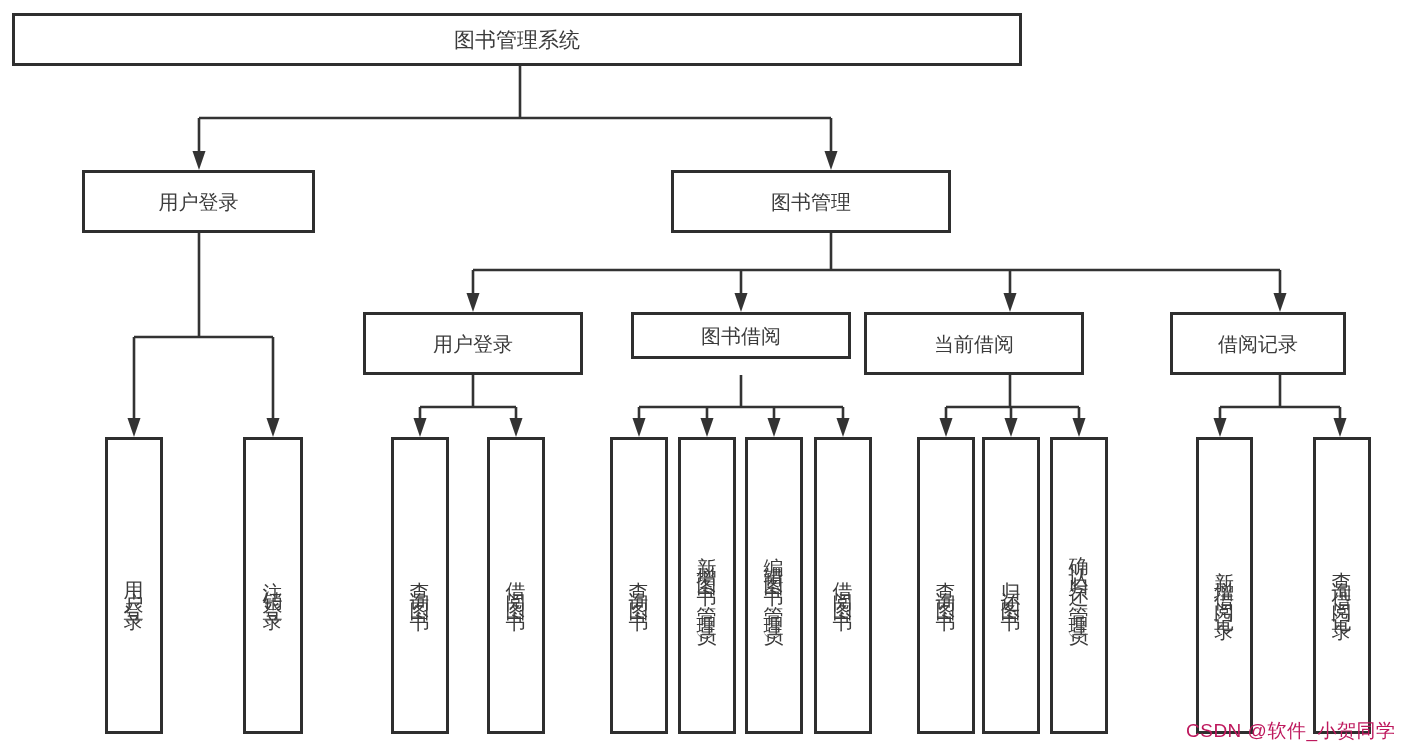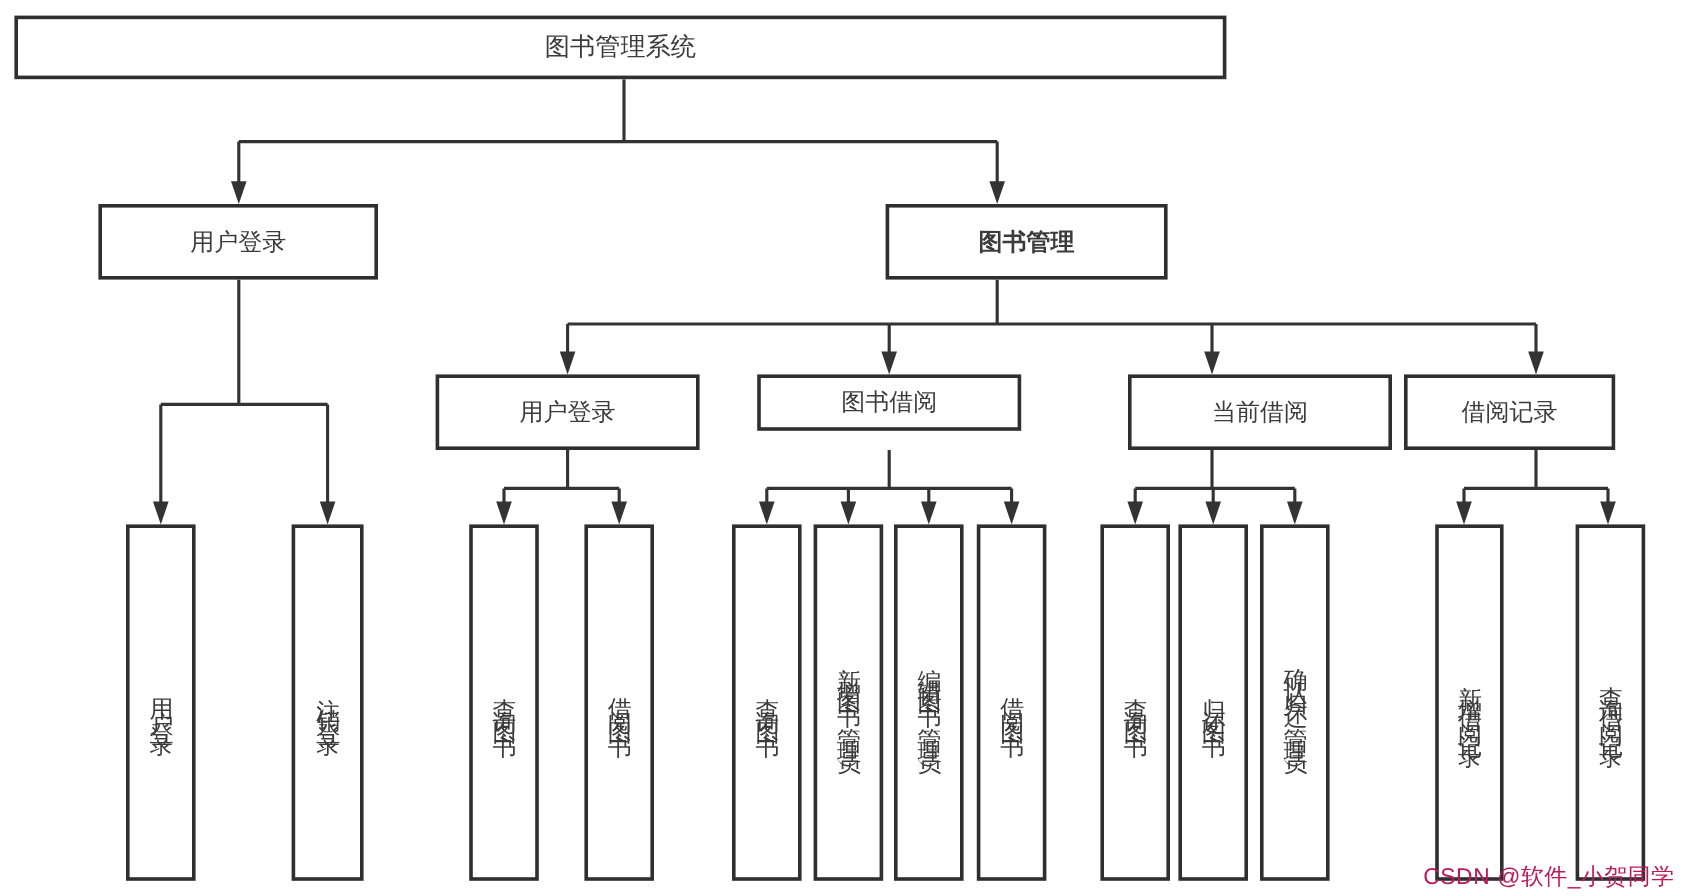--- a/index.html
+++ b/index.html
@@ -60,25 +60,25 @@
       <use href="#arrow" transform="translate(1011,437)"></use>
       <use href="#arrow" transform="translate(1079,437)"></use>
       <use href="#arrow" transform="translate(1220,437)"></use>
       <use href="#arrow" transform="translate(1340,437)"></use>
     </g>
   </svg>
 
   <div class="node lvl0" style="left:12px;top:13px;width:1010px;height:53px;">图书管理系统</div>
 
   <div class="node" style="left:82px;top:170px;width:233px;height:63px;">用户登录</div>
-  <div class="node" style="left:738px;top:170px;width:235px;height:63px;font-weight:bold;">图书管理</div>
+  <div class="node" style="left:671px;top:170px;width:280px;height:63px;">图书管理</div>
 
   <div class="node" style="left:363px;top:312px;width:220px;height:63px;">用户登录</div>
   <div class="node" style="left:631px;top:312px;width:220px;height:47px;">图书借阅</div>
-  <div class="node" style="left:940px;top:312px;width:220px;height:63px;">当前借阅</div>
+  <div class="node" style="left:864px;top:312px;width:220px;height:63px;">当前借阅</div>
   <div class="node" style="left:1170px;top:312px;width:176px;height:63px;">借阅记录</div>
 
   <div class="node v" style="left:105px;top:437px;width:58px;height:297px;">用户登录</div>
   <div class="node v" style="left:243px;top:437px;width:60px;height:297px;">注销登录</div>
 
   <div class="node v" style="left:391px;top:437px;width:58px;height:297px;">查询图书</div>
   <div class="node v" style="left:487px;top:437px;width:58px;height:297px;">借阅图书</div>
 
   <div class="node v" style="left:610px;top:437px;width:58px;height:297px;">查询图书</div>
   <div class="node v" style="left:678px;top:437px;width:58px;height:297px;">新增图书（管理员）</div>

